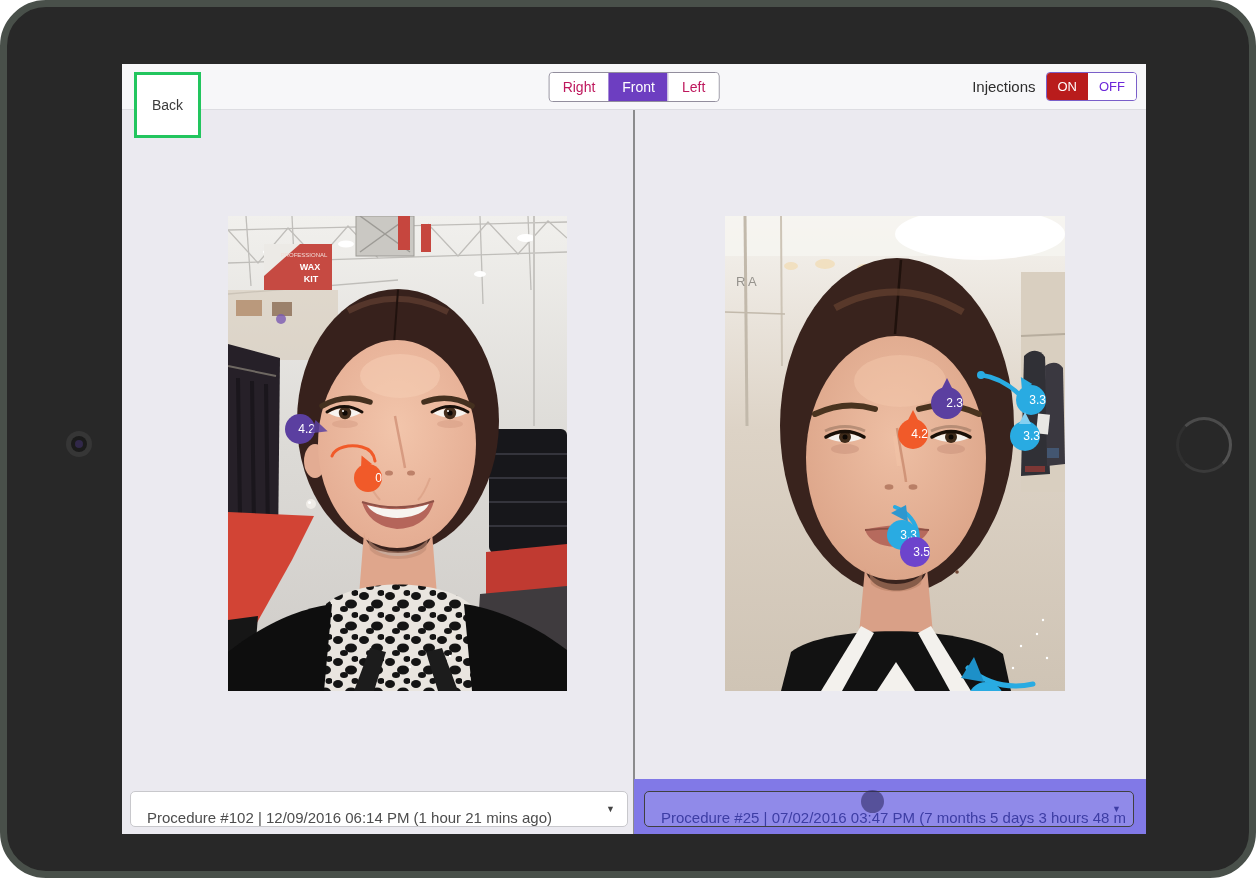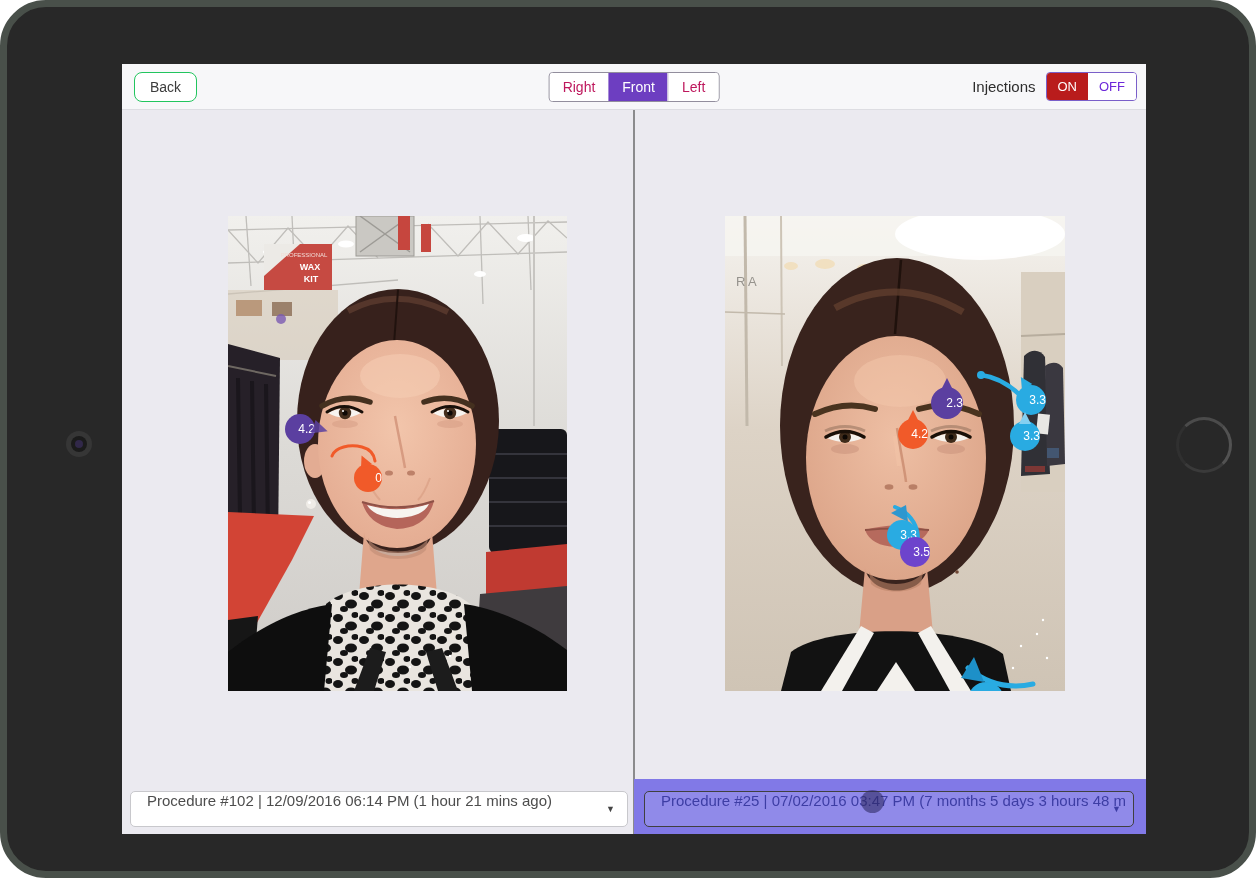--- a/index.html
+++ b/index.html
@@ -13,22 +13,22 @@
   .camera-dot{position:absolute;left:4px;top:4px;width:8px;height:8px;border-radius:50%;
     background:#312849;}
   .home-button{position:absolute;left:1169px;top:410px;width:56px;height:56px;border-radius:50%;
     background:transparent;border:3px solid #3a3a3a;box-sizing:border-box;
     border-top-color:#4b4b4b;border-right-color:#525252;border-left-color:#303030;}
   .screen{position:absolute;left:115px;top:57px;width:1024px;height:770px;background:#ebeaf0;overflow:hidden;}
 
   
   .topbar{position:absolute;left:0;top:0;width:1024px;height:46px;background:#f7f7f9;
     border-bottom:1px solid #ddddE2;box-sizing:border-box;z-index:10;}
-  .back-btn{position:absolute;left:12px;top:8px;padding:6px 15px;background:#fff;
-    border:1px solid #22c55e;border-radius:8px;font-size:14px;color:#3c3c3c;cursor:pointer;}
+  .back-btn{position:absolute;left:12px;top:8px;padding:22px 15px;background:#fff;
+    border:3px solid #22c55e;border-radius:0;font-size:14px;color:#3c3c3c;cursor:pointer;}
   .seg-group{position:absolute;left:50%;top:8px;transform:translateX(-50%);display:flex;
     border:1px solid #928e9d;border-radius:4px;overflow:hidden;background:#fff;}
   .seg-btn{padding:6px 13px;font-size:14px;color:#be185d;background:#fff;border:none;cursor:pointer;
     border-left:1px solid #d8d5de;}
   .seg-btn:first-child{border-left:none;}
   .seg-btn.active{background:#6d3ec1;color:#fff;border-left-color:#6d3ec1;}
   .inj-wrap{position:absolute;right:9px;top:8px;display:flex;align-items:center;}
   .inj-label{font-size:15px;font-weight:normal;color:#2d2d2d;margin-right:10px;}
   .toggle-group{display:flex;border:1px solid #7a5fc9;border-radius:4px;overflow:hidden;background:#fff;}
   .toggle-btn{padding:6px 11px;font-size:13px;color:#6d28d9;background:#fff;border:none;cursor:pointer;}
@@ -49,21 +49,21 @@
   .mk-orange{--c:#f15a29;}
   .mk-blue{--c:#29abe2;}
   .tail{position:absolute;width:0;height:0;}
   .tail.up{top:-9px;left:50%;margin-left:-6px;border-left:6px solid transparent;
     border-right:6px solid transparent;border-bottom:12px solid var(--c);}
   .tail.right{top:50%;right:-13px;margin-top:-7px;border-top:7px solid transparent;
     border-bottom:7px solid transparent;border-left:15px solid var(--c);opacity:.85;
     transform:rotate(18deg);}
 
   
-  .proc-select{position:absolute;height:36px;border-radius:5px;display:flex;align-items:flex-start;
+  .proc-select{position:absolute;height:36px;border-radius:5px;display:flex;align-items:flex-end;
     font-size:15px;box-sizing:border-box;cursor:pointer;z-index:6;}
   .proc-select .txt{padding-left:16px;padding-right:30px;white-space:nowrap;overflow:hidden;}
   .proc-select .caret{position:absolute;right:12px;font-size:9px;top:50%;transform:translateY(-50%);}
   .proc-left{left:8px;top:727px;width:498px;background:#fff;border:1px solid #c8c8cc;color:#4d4d4d;}
   .proc-left .caret{color:#444;}
   .purple-strip{position:absolute;left:512px;top:715px;width:512px;height:55px;background:#8179e7;z-index:5;}
   .proc-right{left:522px;top:727px;width:490px;background:#908ae9;border:1px solid #404040;color:#3d3da4;}
   .proc-right .caret{color:#3d3da4;}
   .touch-dot{position:absolute;left:739px;top:726px;width:23px;height:23px;border-radius:50%;
     background:rgba(44,40,96,0.58);z-index:7;}

